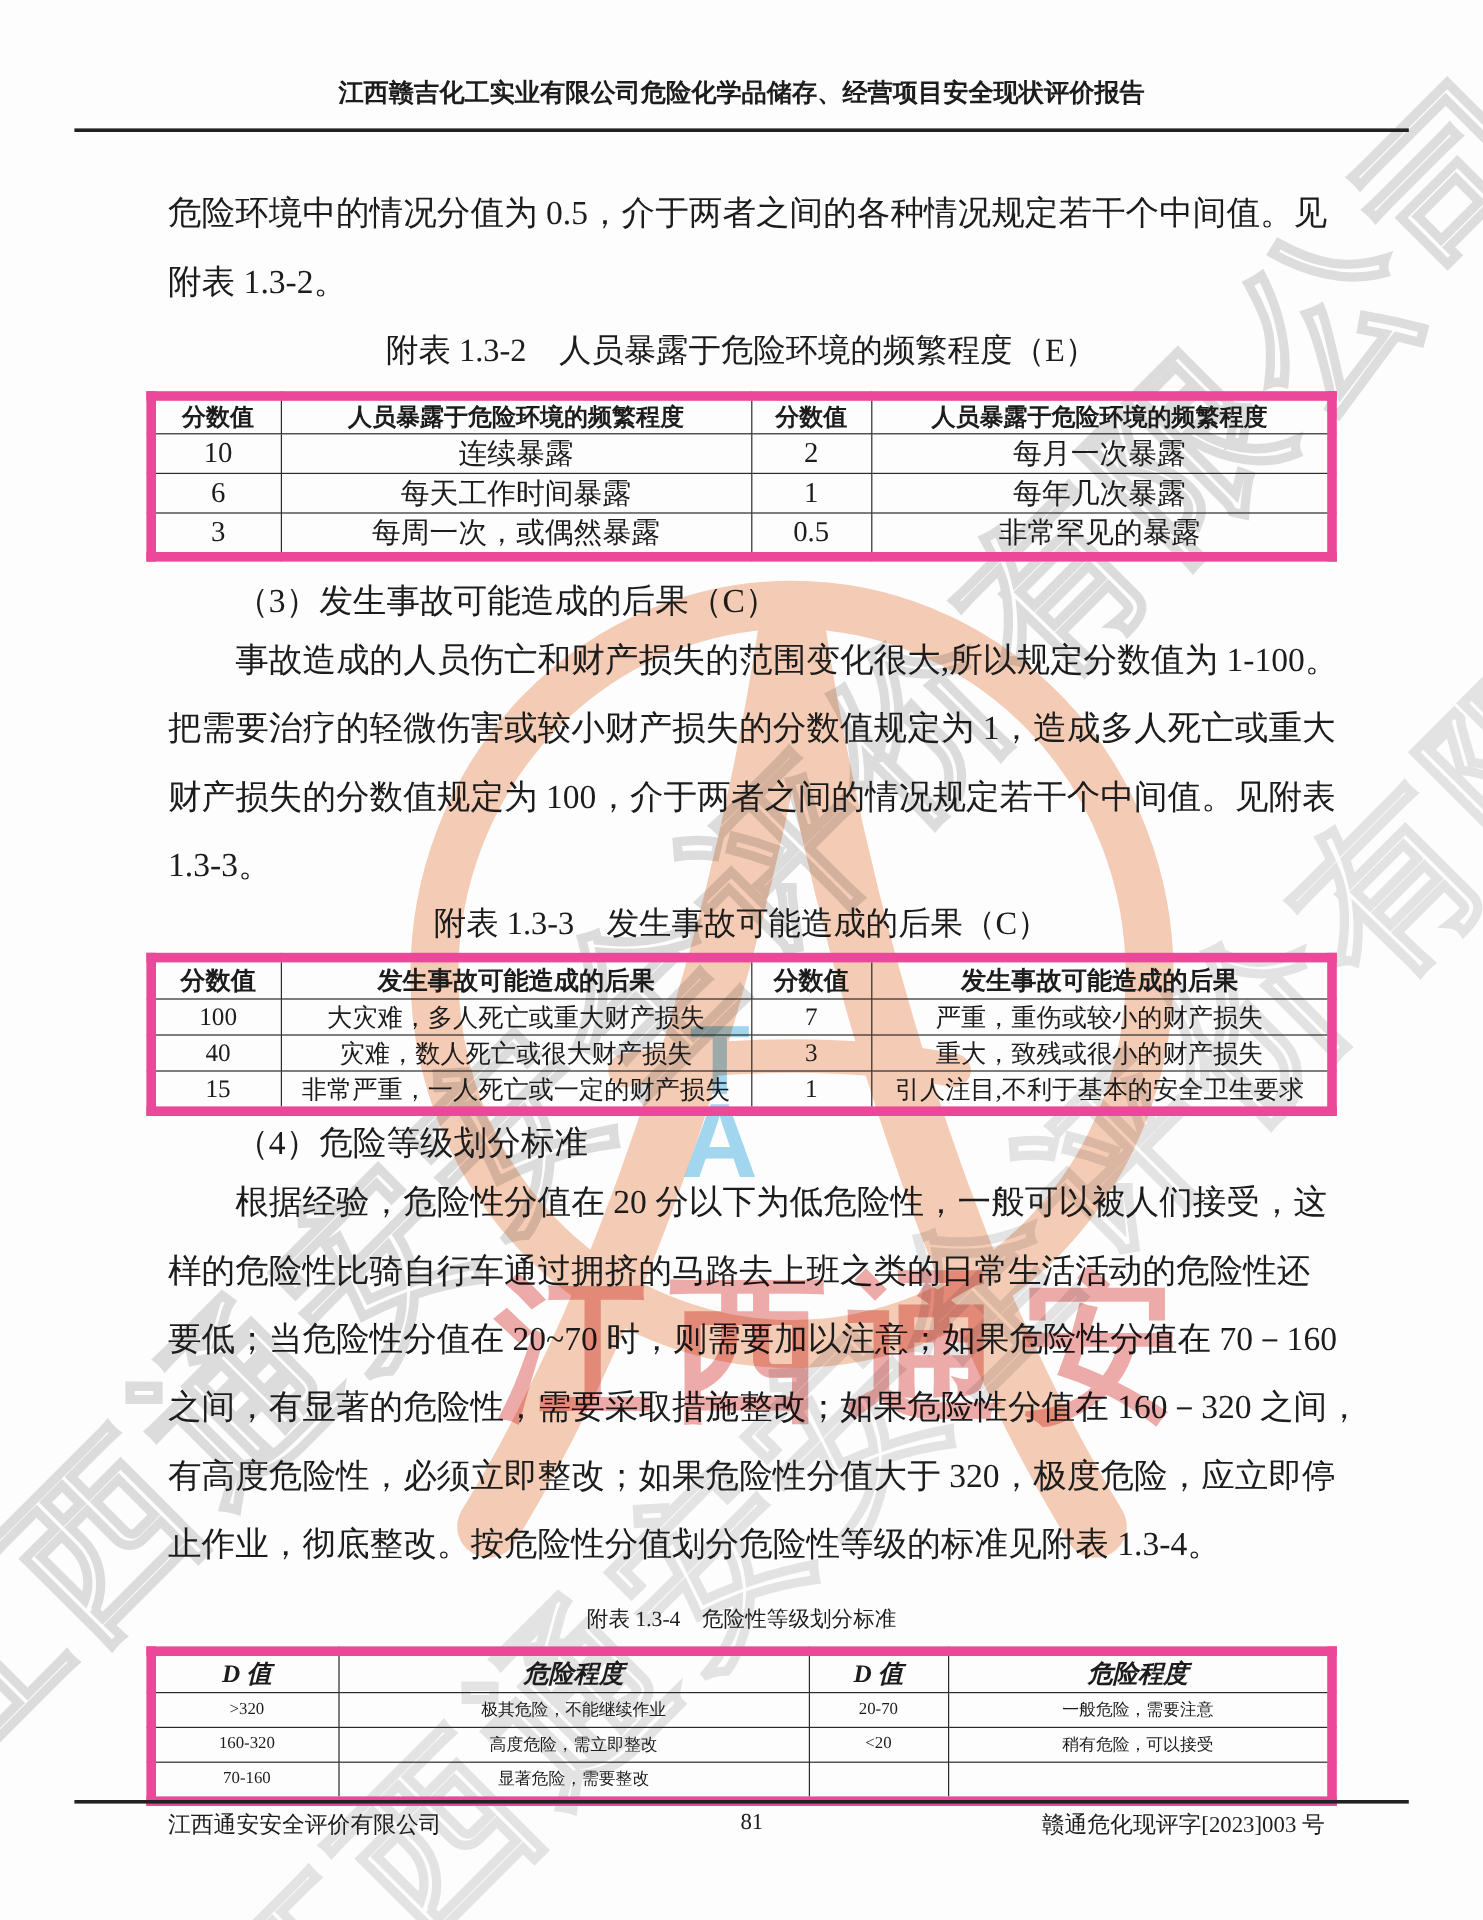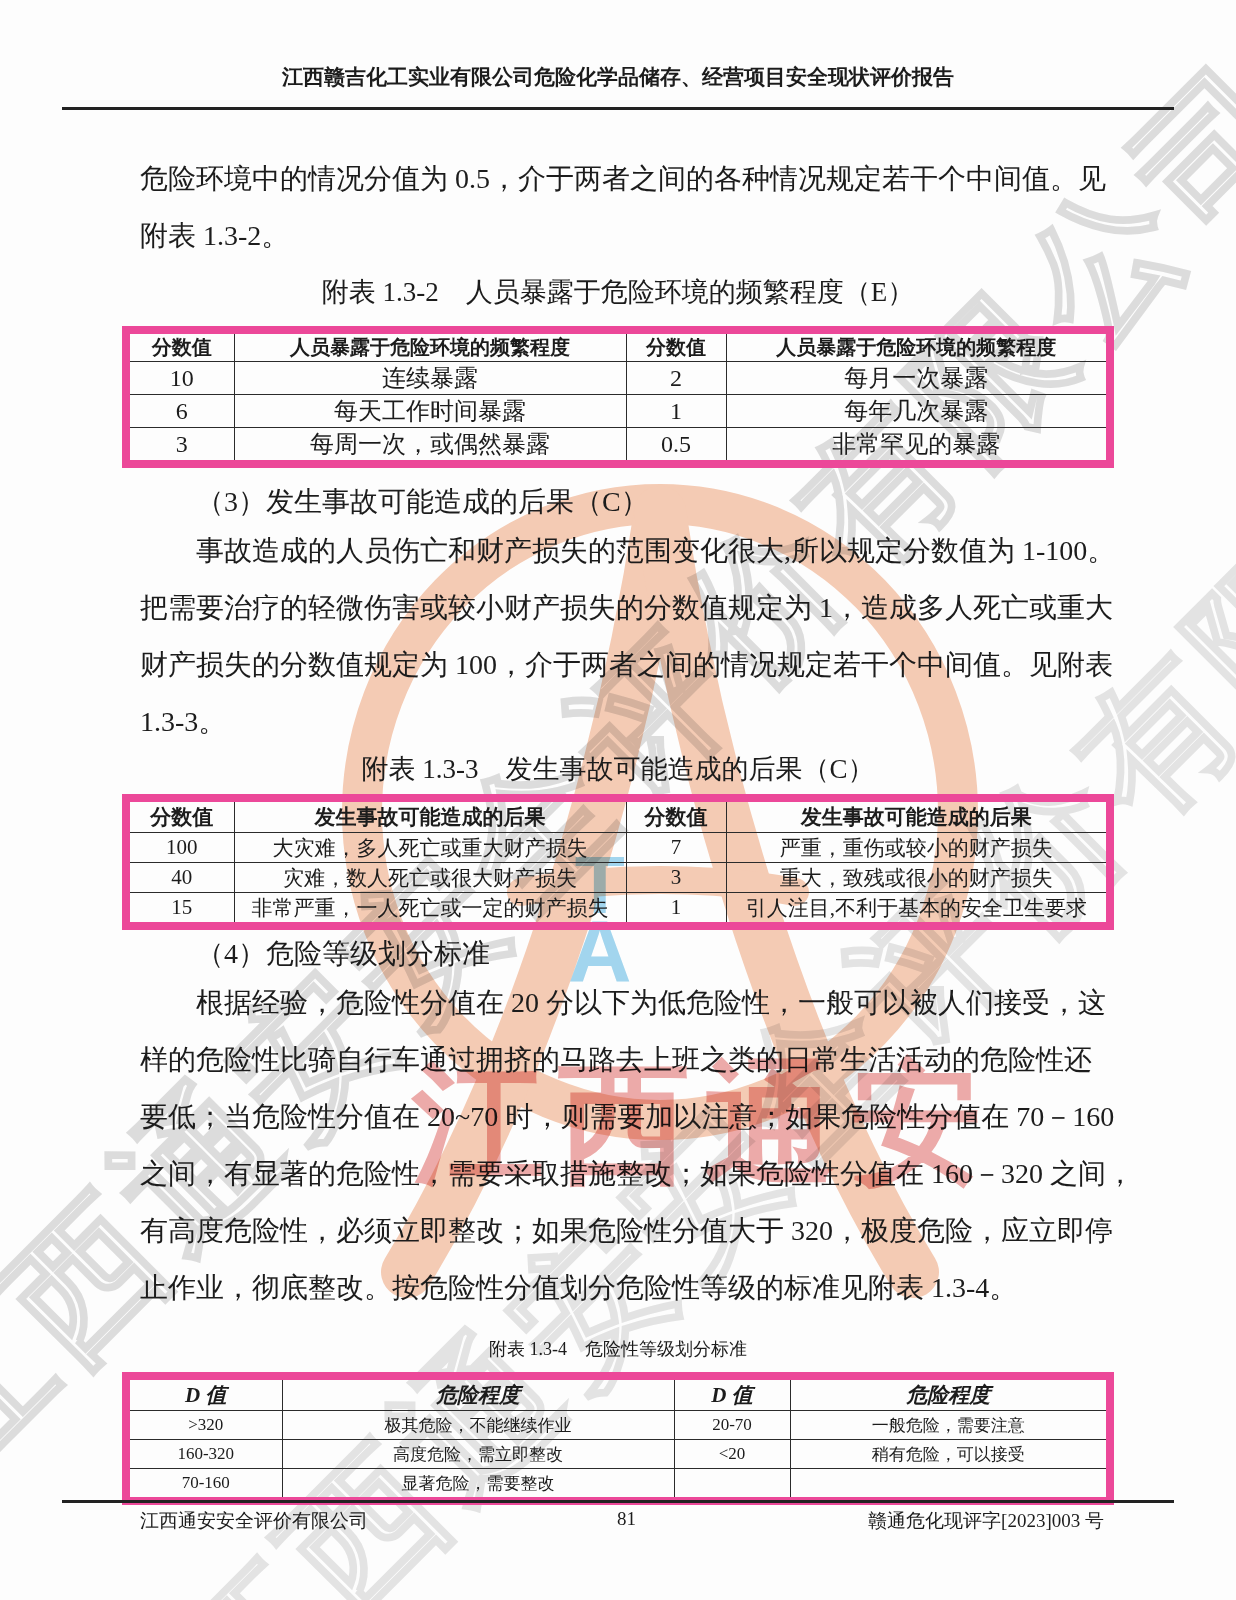--- a/index.html
+++ b/index.html
@@ -39,21 +39,21 @@
   table.tb2{margin-top:16px;}
   table.tb3{margin-top:6px;}
   table.tb4{margin-top:6px;}
   th,td{border:1px solid #2b2b2b;text-align:center;padding:0 2px;overflow:hidden;white-space:nowrap;}
   table{border:8px solid #ec4899;}
   .tb2 th{height:27px;font-size:20px;}
   .tb2 td{height:25px;font-size:24px;font-weight:normal;}
   .tb3 th{height:30px;font-size:21px;}
   .tb3 td{height:29px;font-size:21px;}
   .tb4 th{height:30px;font-size:21px;font-style:italic;}
-  .tb4 td{height:28px;font-size:17px;margin-left:37px;}
+  .tb4 td{height:28px;font-size:14px;margin-left:37px;}
   
   .foot-rule{position:absolute;left:62px;right:62px;top:1500px;border-top:3px solid #222;height:0;z-index:2;}
   .footer{position:absolute;left:0;right:0;top:1508px;height:30px;font-size:19px;z-index:2;}
   .footer .fl{position:absolute;left:140px;}
   .footer .fc{position:absolute;left:17px;right:0;text-align:center;}
   .footer .fr{position:absolute;right:132px;}
 </style>
 </head>
 <body>
 

